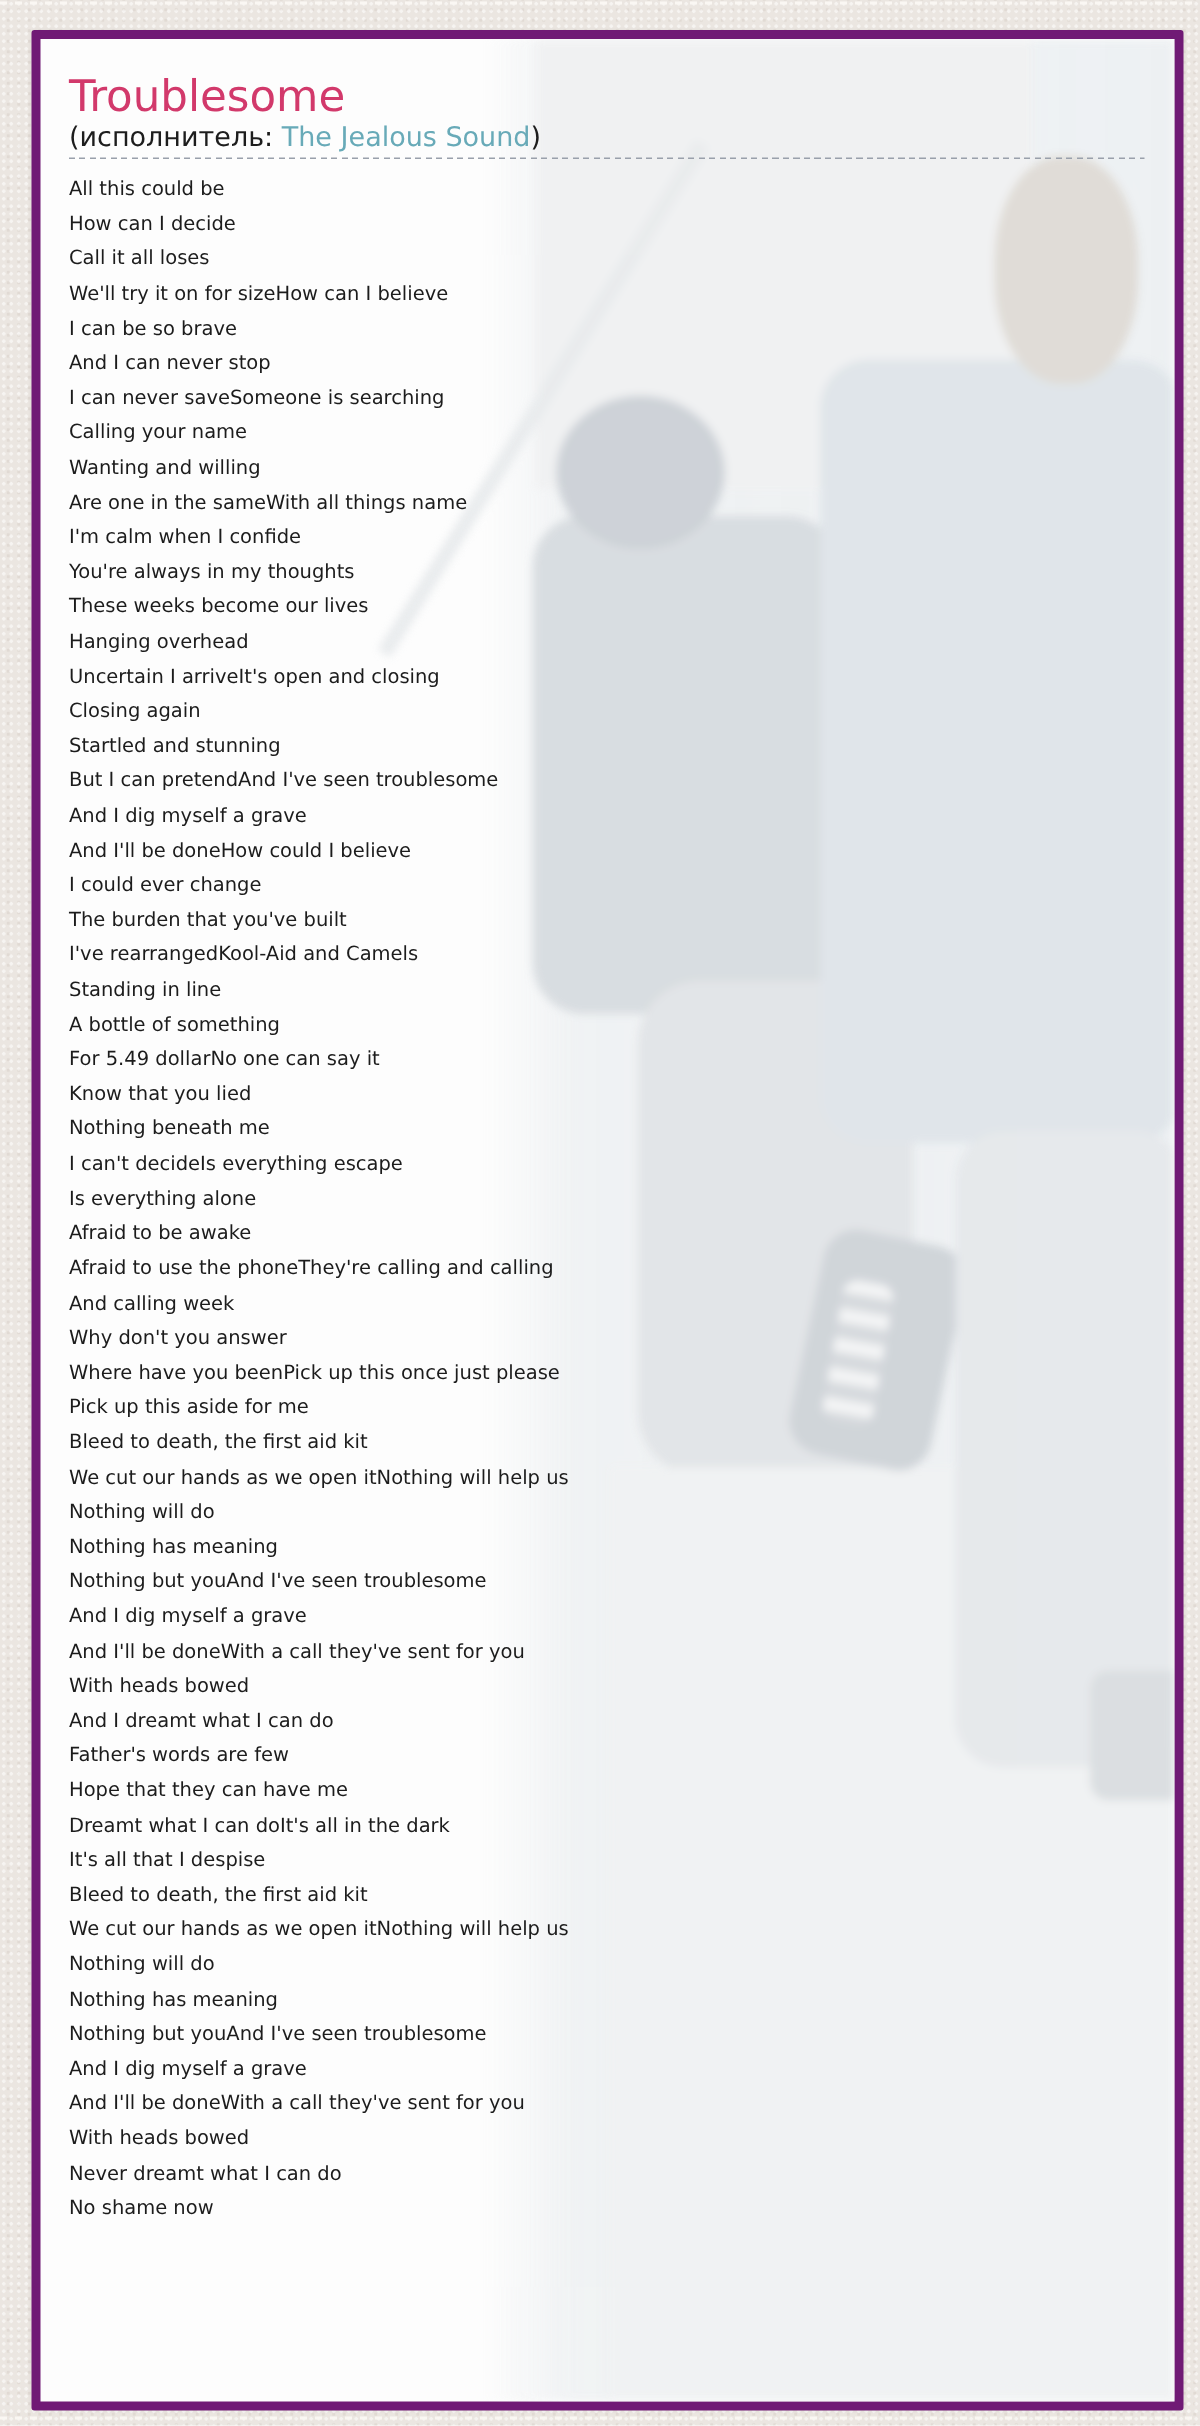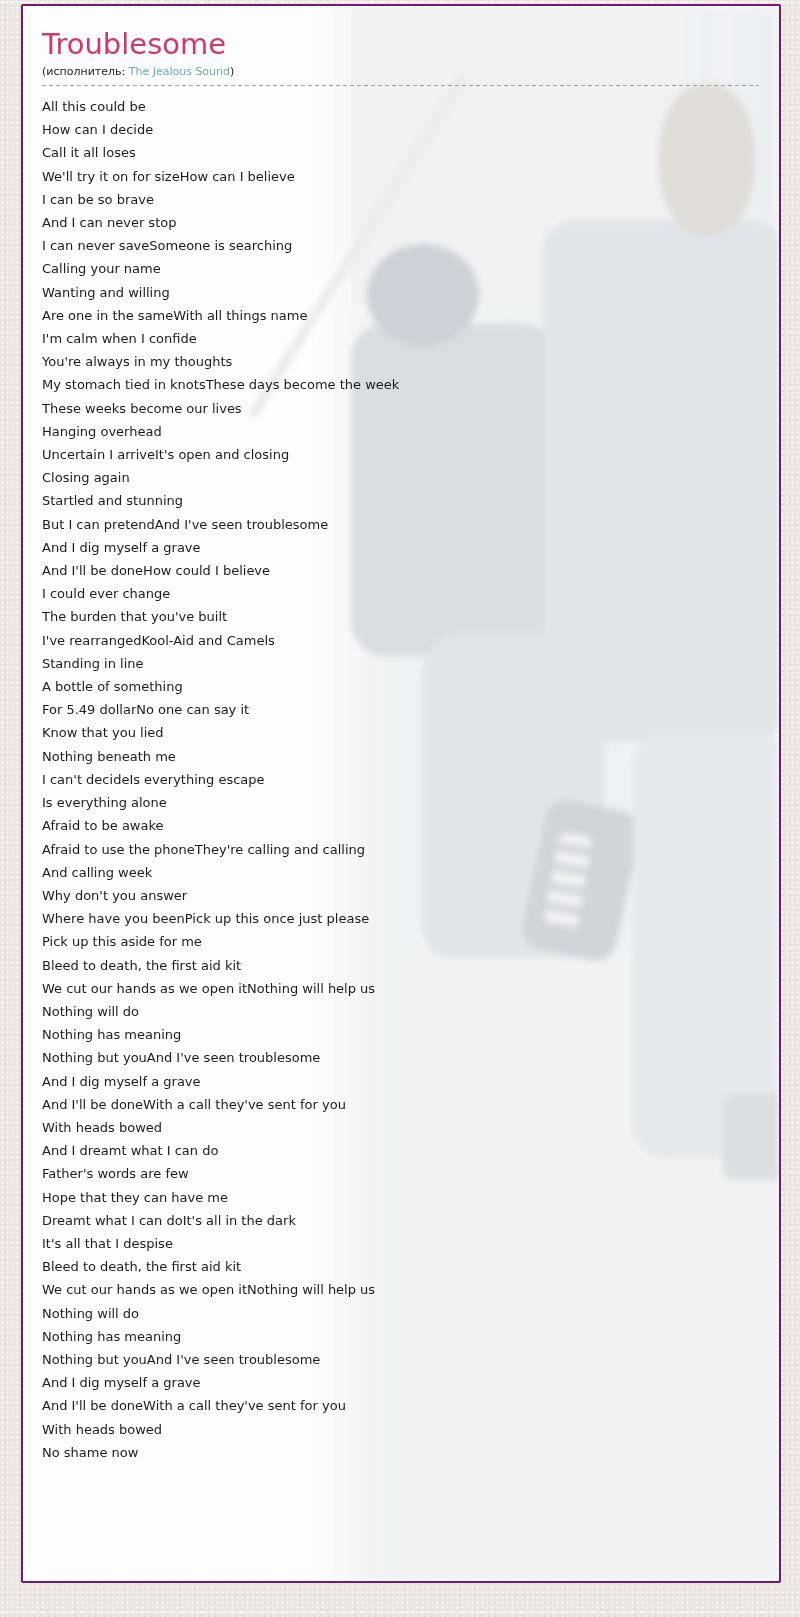--- a/index.html
+++ b/index.html
@@ -26,25 +26,25 @@
     width: 800px;
     height: 2px;
     background: repeating-linear-gradient(90deg, #faf7f3 0 5px, transparent 5px 10px);
   }
   .edge-dash.top { top: 1px; }
   .edge-dash.bottom { top: 1611px; }
 
   .panel {
     position: absolute;
     left: 21px;
-    top: 4px;
+    top: 20px;
     width: 756px;
     height: 1575px;
     background: #fdfdfd;
-    border: 2px solid #701a75;
+    border: 6px solid #701a75;
     border-radius: 2px;
     box-shadow: 0 0 3px rgba(0,0,0,0.05);
     overflow: hidden;
   }
 
   
   .photo {
     position: absolute;
     inset: 0;
     overflow: hidden;
@@ -76,21 +76,21 @@
     padding: 21px 20px 0 19px;
   }
   .title {
     margin: 0;
     font-size: 29px;
     line-height: 34px;
     font-weight: normal;
     color: var(--title, #d2396b);
   }
   .artist-line {
-    font-size: 11px;
+    font-size: 18px;
     line-height: 21px;
     color: #1d1d1d;
   }
   .artist-link {
     color: var(--artist_link, #68aab8);
     text-decoration: none;
     cursor: pointer;
   }
   .separator {
     margin-top: 3px;
@@ -138,21 +138,20 @@
         <div>Call it all loses</div>
         <div>We'll try it on for sizeHow can I believe</div>
         <div>I can be so brave</div>
         <div>And I can never stop</div>
         <div>I can never saveSomeone is searching</div>
         <div>Calling your name</div>
         <div>Wanting and willing</div>
         <div>Are one in the sameWith all things name</div>
         <div>I'm calm when I confide</div>
         <div>You're always in my thoughts</div>
-        <div>My stomach tied in knotsThese days become the week</div>
         <div>These weeks become our lives</div>
         <div>Hanging overhead</div>
         <div>Uncertain I arriveIt's open and closing</div>
         <div>Closing again</div>
         <div>Startled and stunning</div>
         <div>But I can pretendAnd I've seen troublesome</div>
         <div>And I dig myself a grave</div>
         <div>And I'll be doneHow could I believe</div>
         <div>I could ever change</div>
         <div>The burden that you've built</div>
@@ -184,19 +183,20 @@
         <div>Dreamt what I can doIt's all in the dark</div>
         <div>It's all that I despise</div>
         <div>Bleed to death, the first aid kit</div>
         <div>We cut our hands as we open itNothing will help us</div>
         <div>Nothing will do</div>
         <div>Nothing has meaning</div>
         <div>Nothing but youAnd I've seen troublesome</div>
         <div>And I dig myself a grave</div>
         <div>And I'll be doneWith a call they've sent for you</div>
         <div>With heads bowed</div>
+        <div>Never dreamt what I can do</div>
         <div>No shame now</div>
       </div>
   </div>
 
 </div>
 
 <div class="edge-dash bottom"></div>
 
 </body></html>

